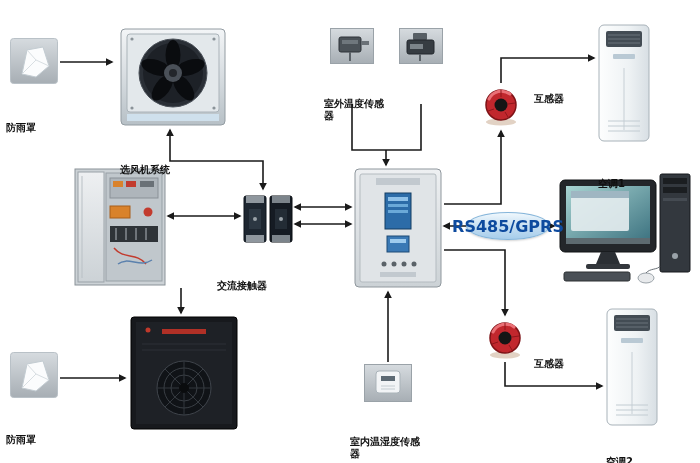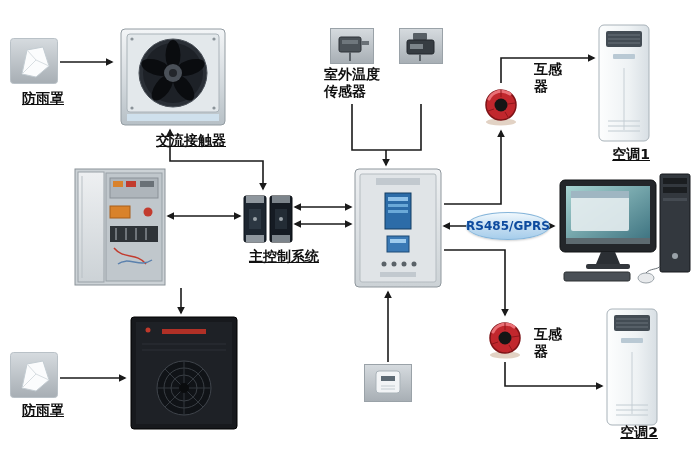--- a/index.html
+++ b/index.html
@@ -1,23 +1,23 @@
 <!DOCTYPE html>
 <html><head>
 <meta charset="utf-8">
 <style>
   *{box-sizing:border-box;}
   body{margin:0;background:#ffffff;font-family:"DejaVu Sans","Liberation Sans",sans-serif;}
   .stage{position:relative;width:700px;height:463px;background:#fff;overflow:hidden;}
   svg.wires{position:absolute;left:0;top:0;pointer-events:none;z-index:1;}
   .node{position:absolute;z-index:2;}
-  .lbl{position:absolute;z-index:4;font-size:14px;font-weight:700;color:#101010;line-height:1.18;}
-  .lbl.center{text-align:right;text-decoration:underline;}
+  .lbl{position:absolute;z-index:4;font-size:10px;font-weight:700;color:#101010;line-height:1.18;margin-top:32px;}
+  .lbl.center{text-align:left;}
   .bus{position:absolute;z-index:5;display:flex;align-items:center;justify-content:center;
-       border-radius:50%;border:1px solid #85b5da;color:#0d4a9e;font-size:12px;font-weight:700;
+       border-radius:50%;border:1px solid #85b5da;color:#0d4a9e;font-size:16px;font-weight:700;
        background:linear-gradient(180deg,#f0f8fd 0%,#c3ddf1 55%,#a6cdeb 100%);
        box-shadow:0 1px 2px rgba(0,0,0,.18);}
 </style>
 </head>
 <body>
 
 <div class="stage">
 
   <svg width="0" height="0" style="position:absolute" aria-hidden="true">
     <defs>
@@ -98,21 +98,21 @@
         <ellipse cx="53" cy="27" rx="7.5" ry="15" transform="rotate(288 53 45)"></ellipse>
       </g>
       <circle cx="53" cy="45" r="9" fill="#4a5058"></circle>
       <circle cx="53" cy="45" r="4" fill="#23262b"></circle>
       <circle cx="12" cy="11" r="1.6" fill="#8a9298"></circle>
         <circle cx="94" cy="11" r="1.6" fill="#8a9298"></circle>
       <circle cx="12" cy="80" r="1.6" fill="#8a9298"></circle>
         <circle cx="94" cy="80" r="1.6" fill="#8a9298"></circle>
     </svg>
   </div>
-  <div class="lbl center" style="left:120px;top:132px;width:106px">交流接触器</div>
+  <div class="lbl center" style="left:120px;top:132px;width:106px">选风机系统</div>
 
   <div class="node" style="left:330px;top:28px">
     <svg width="44" height="36">
       <rect x="0.5" y="0.5" width="43" height="35" fill="url(#gPhoto)" stroke="#9aa2a8"></rect>
       <rect x="9" y="9" width="22" height="15" rx="2" fill="#4b5258" stroke="#2e3338"></rect>
       <rect x="12" y="12" width="16" height="4" fill="#6f777d"></rect>
       <rect x="31" y="13" width="8" height="4" fill="#6a7177"></rect>
       <line x1="20" y1="24" x2="20" y2="33" stroke="#5a6167" stroke-width="2"></line>
     </svg>
   </div>
@@ -195,21 +195,21 @@
       <rect x="3" y="3" width="18" height="7" fill="#8f979e"></rect>
       <rect x="29" y="3" width="18" height="7" fill="#7c848b"></rect>
       <rect x="3" y="42" width="18" height="7" fill="#8f979e"></rect>
       <rect x="29" y="42" width="18" height="7" fill="#7c848b"></rect>
       <rect x="6" y="16" width="12" height="20" fill="#2c3742"></rect>
       <rect x="32" y="16" width="12" height="20" fill="#232c35"></rect>
       <circle cx="12" cy="26" r="2" fill="#9aa2a8"></circle>
         <circle cx="38" cy="26" r="2" fill="#9aa2a8"></circle>
     </svg>
   </div>
-  <div class="lbl center" style="left:217px;top:248px;width:102px">主控制系统</div>
+  <div class="lbl center" style="left:217px;top:248px;width:102px">交流接触器</div>
 
   <div class="node" style="left:354px;top:168px">
     <svg width="88" height="120">
       <rect x="1" y="1" width="86" height="118" rx="4" fill="url(#gPanel)" stroke="#8f979d"></rect>
       <rect x="6" y="6" width="76" height="108" rx="2" fill="#e0e4e7" stroke="#b4bbc0"></rect>
       <rect x="22" y="10" width="44" height="7" fill="#c2c9cf"></rect>
       <rect x="31" y="25" width="26" height="36" fill="#2c6ca8" stroke="#123d63"></rect>
       <rect x="34" y="29" width="20" height="4" fill="#8fc1e8"></rect>
       <rect x="34" y="36" width="20" height="3" fill="#6aa9d8"></rect>
       <rect x="34" y="42" width="20" height="3" fill="#6aa9d8"></rect>
@@ -321,14 +321,15 @@
     <svg width="48" height="38">
       <rect x="0.5" y="0.5" width="47" height="37" fill="url(#gPhoto)" stroke="#9aa2a8"></rect>
       <rect x="12" y="7" width="24" height="22" rx="3" fill="#f2f4f6" stroke="#aab3b9"></rect>
       <rect x="17" y="12" width="14" height="5" fill="#5d6a74"></rect>
       <g stroke="#c4ccd1">
           <line x1="17" y1="22" x2="31" y2="22"></line>
           <line x1="17" y1="25" x2="31" y2="25"></line>
         </g>
     </svg>
   </div>
+  <div class="lbl" style="left:350px;top:404px;width:74px">室内温湿度传感器</div>
 
 </div>
 
 </body></html>

